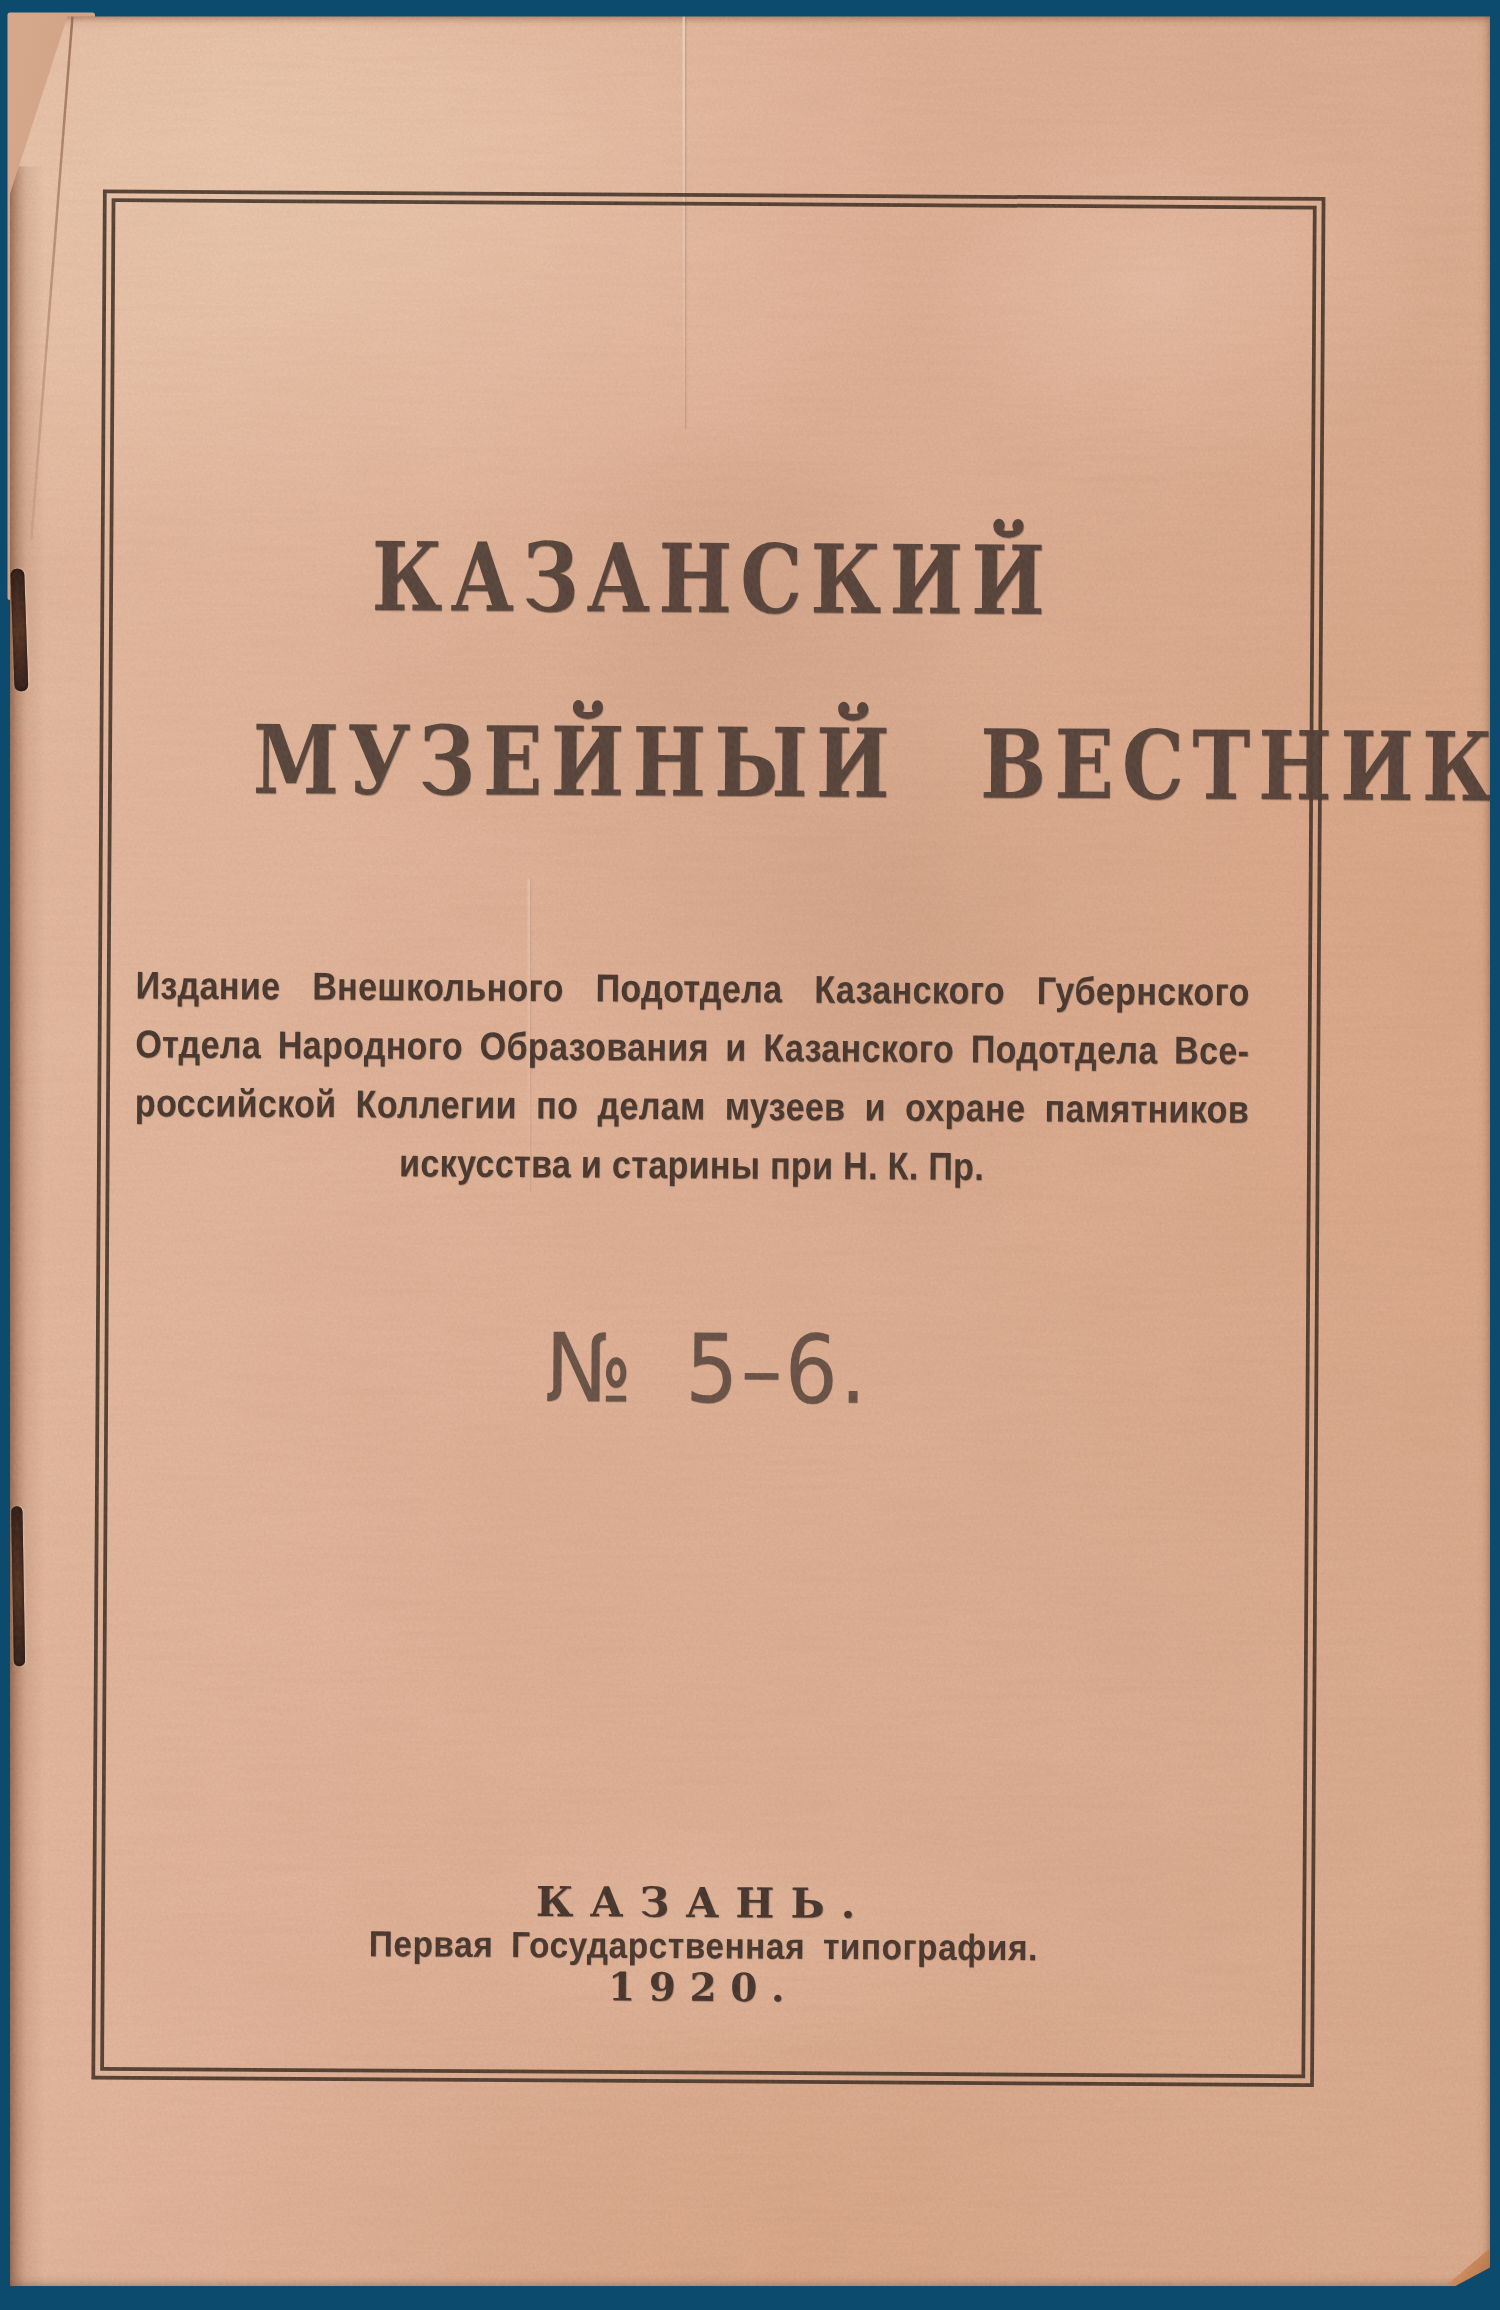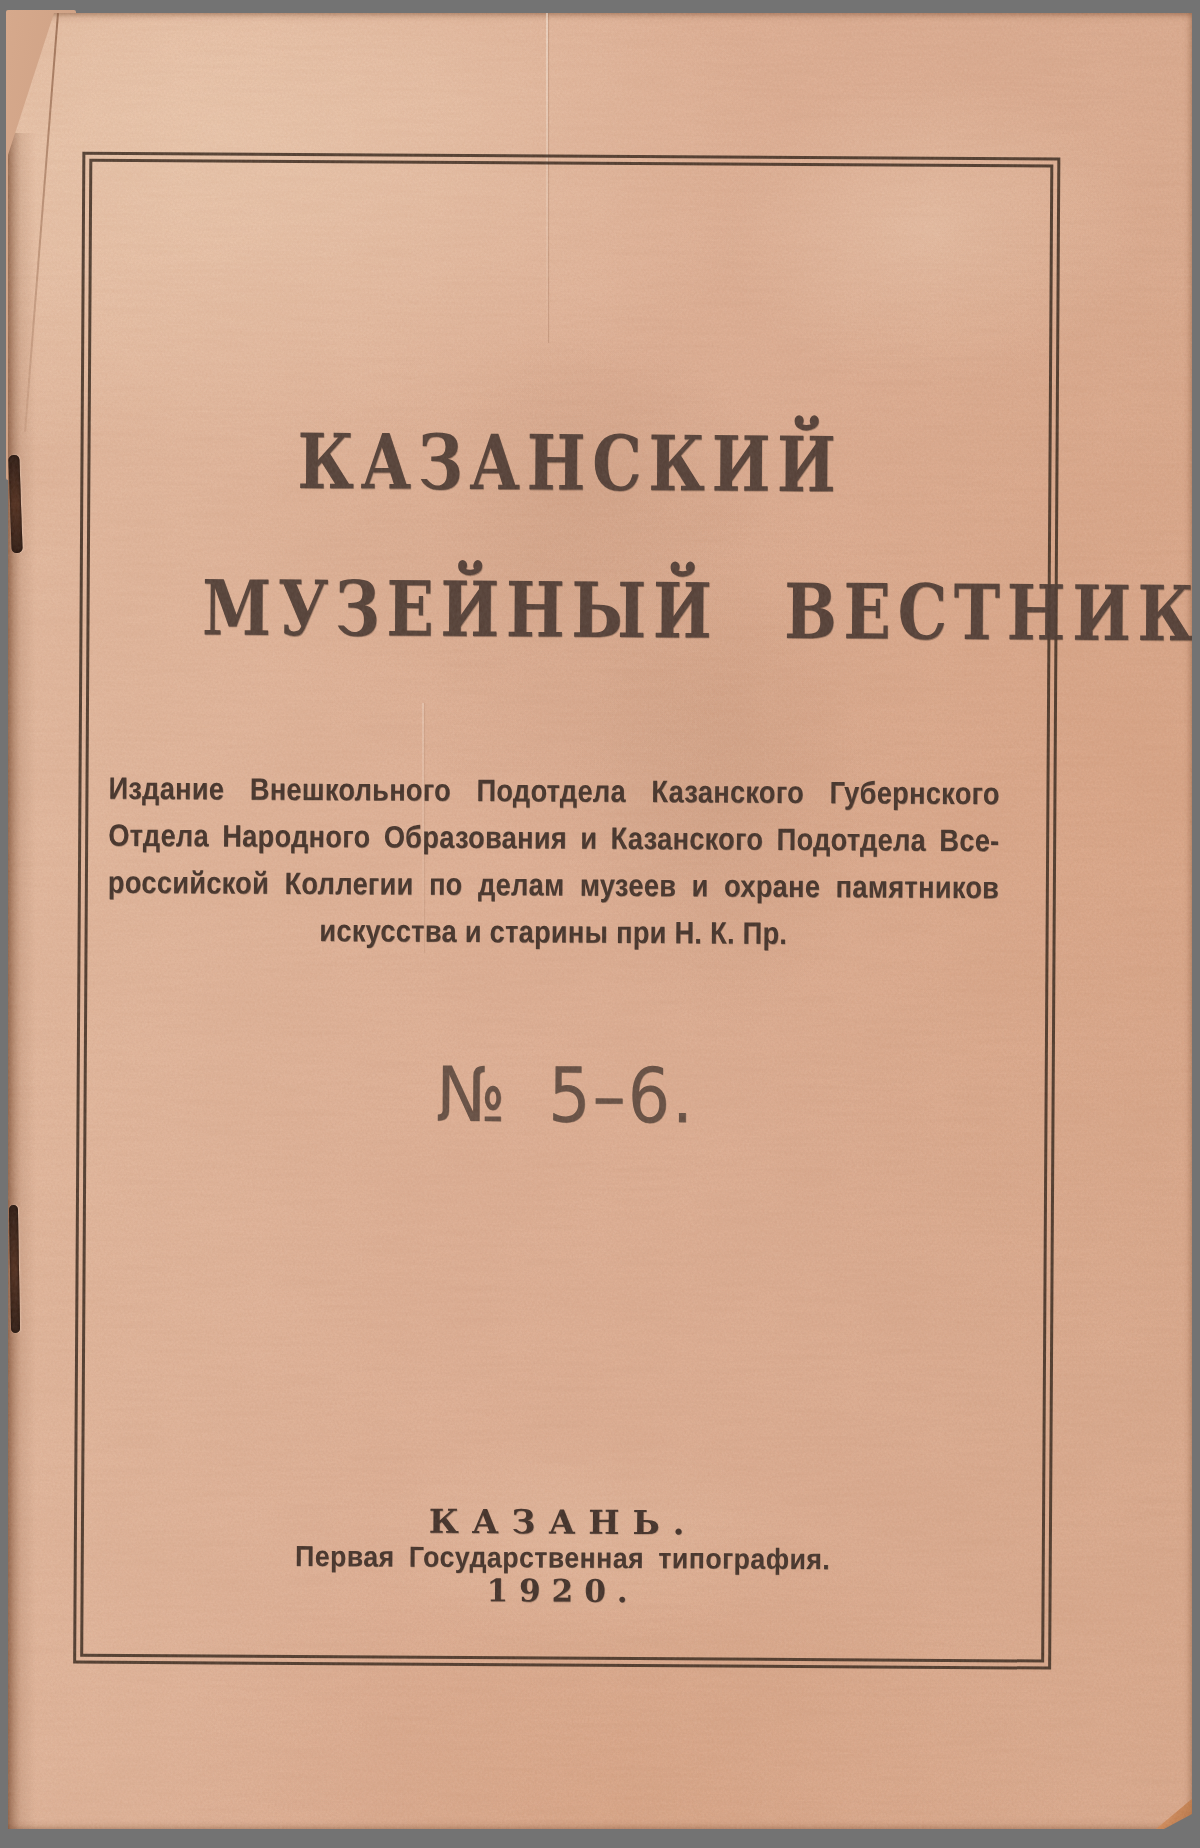--- a/index.html
+++ b/index.html
@@ -1,21 +1,21 @@
 <!DOCTYPE html>
 <html lang="ru"><head>
 <meta charset="utf-8">
 <style>
   html,body{margin:0;padding:0;}
   body{
     width:1200px;height:1848px;overflow:hidden;position:relative;
     background:#ffffff;
     font-family:"Liberation Sans",sans-serif;
   }
-  .stage{position:absolute;inset:0;background:#737373;}
+  .stage{position:absolute;inset:0;background:#0c4a6e;}
 
   
   .under-sheet{
     position:absolute;left:6px;top:10px;width:70px;height:470px;
     background:linear-gradient(100deg,#d6a98c,#c99c80);
     border-radius:2px;
   }
   .paper{
     position:absolute;left:8px;top:13px;width:1184px;height:1816px;
     background-color:#e2b298;

